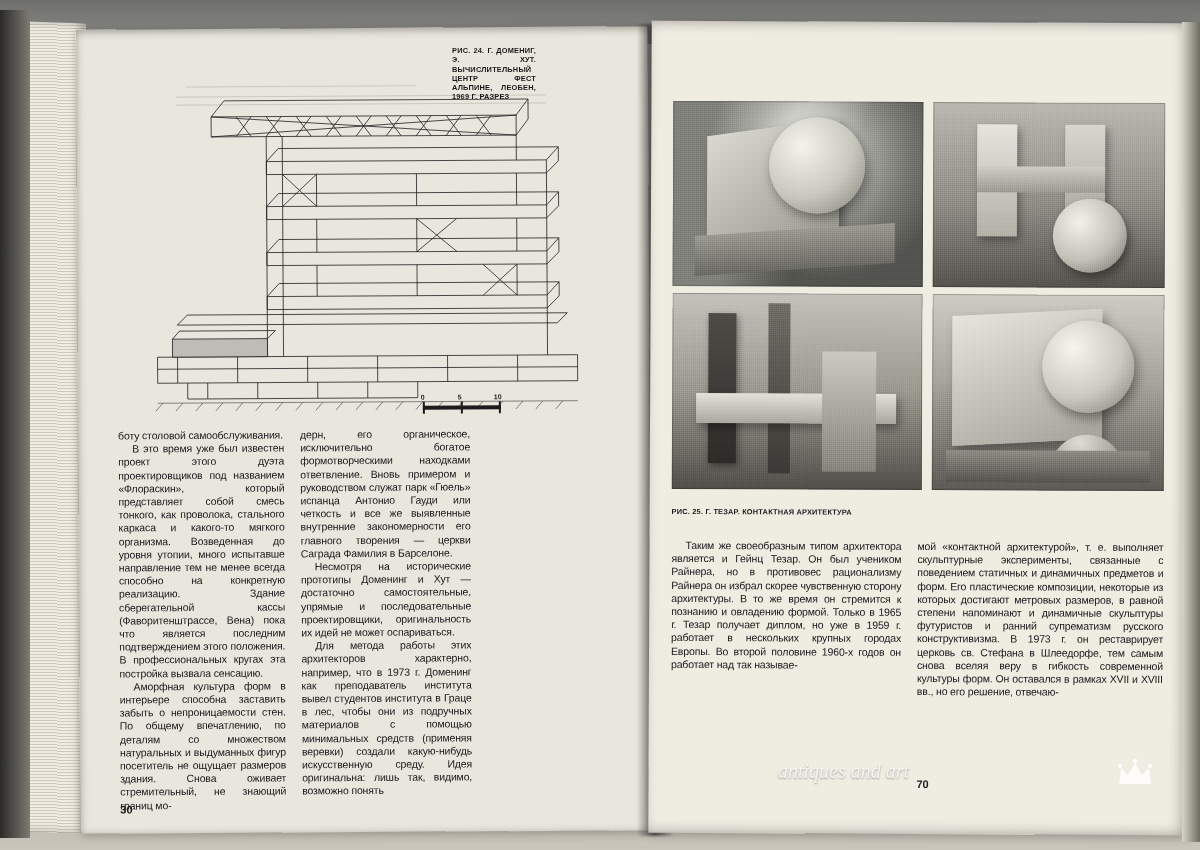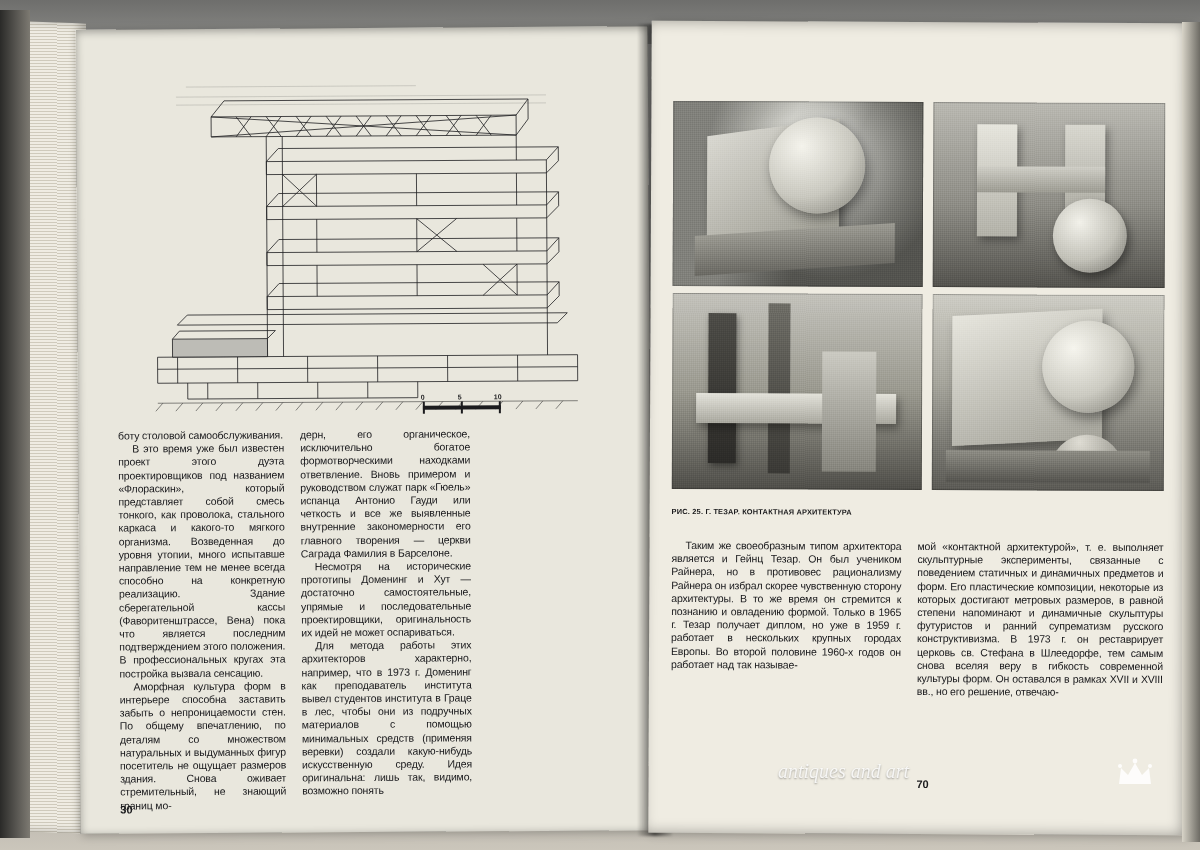--- a/index.html
+++ b/index.html
@@ -226,20 +226,21 @@
 
       <div class="col" style="left:222px;top:400px;width:170px;">
         <p class="noind">дерн, его органическое, исключительно богатое формотворческими находками ответвление. Вновь примером и руководством служат парк «Гюель» испанца Антонио Гауди или четкость и все же выявленные внутренние закономерности его главного творения — церкви Саграда Фамилия в Барселоне.</p>
         <p>Несмотря на исторические прототипы Доменинг и Хут — достаточно самостоятельные, упрямые и последовательные проектировщики, оригинальность их идей не может оспариваться.</p>
         <p>Для метода работы этих архитекторов характерно, например, что в 1973 г. Доменинг как преподаватель института вывел студентов института в Граце в лес, чтобы они из подручных материалов с помощью минимальных средств (применяя веревки) создали какую-нибудь искусственную среду. Идея оригинальна: лишь так, видимо, возможно понять</p>
       </div>
 
       <div class="folio" style="left:40px;top:774px;">30</div>
     </div>
 
+    <div class="caption" style="left:452px;top:36px;width:84px;text-align:justify;">РИС. 24. Г. ДОМЕНИГ, Э. ХУТ. ВЫЧИСЛИТЕЛЬНЫЙ ЦЕНТР ФЕСТ АЛЬПИНЕ, ЛЕОБЕН, 1969 Г. РАЗРЕЗ</div>
 
     <div class="gutter"></div>
 
     <div class="page-right">
 
       <div class="photo" style="left:22px;top:80px;width:250px;height:185px;
            background:
              radial-gradient(circle at 62% 30%, #efefe9 0 16%, #cfcfc8 24%, #9e9e97 40%, #6f6f69 60%),
              linear-gradient(160deg,#8c8c85 0%,#6d6d67 100%);">
         <div style="position:absolute;left:0;top:0;width:100%;height:100%;

